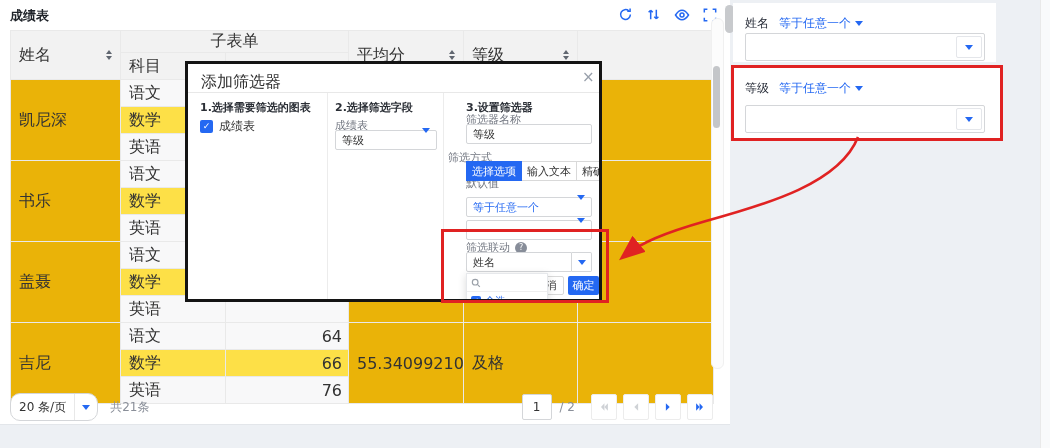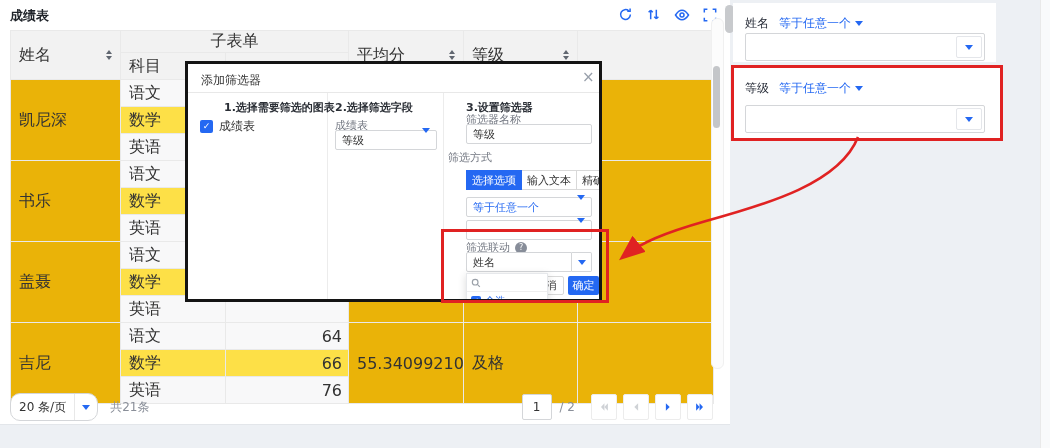--- a/index.html
+++ b/index.html
@@ -43,34 +43,34 @@
   
   .fcard1{left:733px;top:3px;width:263px;height:59px;background:#fff;}
   .flabel{display:flex;align-items:center;gap:10px;font-size:12px;}
   .fname{color:#1f2430;}
   .fop{color:#2468f2;display:flex;align-items:center;gap:4px;cursor:pointer;}
   .finput{height:26px;border:1px solid #d4d6d9;border-radius:2px;background:#fff;position:relative;cursor:pointer;}
   .finput .car{position:absolute;right:2px;top:2px;bottom:2px;width:24px;border:1px solid #e4e6ea;border-radius:2px;display:flex;align-items:center;justify-content:center;background:#fff;}
   .redbox2{left:731px;top:65px;width:266px;height:70px;background:#fff;border:3px solid #e02222;z-index:12;}
   
   .modal{left:185px;top:61px;width:417px;height:241px;background:#fff;border:3px solid #141414;overflow:hidden;z-index:20;box-sizing:border-box;}
-  .m-title{left:13px;top:8px;font-size:12px;color:#333;}
+  .m-title{left:13px;top:8px;font-size:16px;color:#333;}
   .m-close{left:394px;top:4px;font-size:15px;color:#99a0ab;cursor:pointer;}
   .m-div{left:0;top:28px;width:411px;border-bottom:1px solid #e8e8e8;}
   .m-vdiv{width:1px;background:#ececec;top:29px;bottom:0;}
   .step{font-size:11px;color:#2b2f36;font-weight:bold;}
   .slabel{font-size:11px;color:#717680;}
   .cbx{width:13px;height:13px;background:#2468f2;border-radius:2px;color:#fff;font-size:9px;line-height:13px;text-align:center;flex:none;}
   .cbrow{display:flex;align-items:center;gap:6px;}
   .msel{border:1px solid #d4d6d9;border-radius:2px;background:#fff;height:20px;display:flex;align-items:center;box-sizing:border-box;cursor:pointer;}
   .msel .t{flex:1;padding:0 6px;font-size:11px;color:#333;}
   .msel .t.blue{color:#2468f2;}
   .msel .c{padding-right:6px;}
   .minput{border:1px solid #d4d6d9;border-radius:2px;background:#fff;height:20px;box-sizing:border-box;display:flex;align-items:center;padding:0 6px;font-size:11px;}
-  .seg{display:flex;height:20px;margin-top:9px;}
+  .seg{display:flex;height:20px;}
   .seg .s{border:1px solid #d9d9d9;background:#fff;color:#333;font-size:11px;display:flex;align-items:center;justify-content:center;padding:0 5px;margin-left:-1px;cursor:pointer;white-space:nowrap;}
   .seg .s.on{background:#2468f2;border-color:#2468f2;color:#fff;z-index:1;margin-left:0;}
   .helpi{width:12px;height:12px;border-radius:50%;background:#878d99;color:#fff;font-size:8px;line-height:12px;text-align:center;display:inline-block;margin-left:5px;}
   .selwrap{display:flex;height:20px;box-sizing:border-box;}
   .selwrap .box{flex:1;border:1px solid #d4d6d9;border-radius:2px 0 0 2px;background:#fff;display:flex;align-items:center;padding:0 6px;font-size:11px;color:#333;}
   .selwrap .cbox{width:19px;border:1px solid #d4d6d9;border-left:none;border-radius:0 2px 2px 0;background:#fff;display:flex;align-items:center;justify-content:center;}
   .dpanel{width:80px;background:#fff;border:1px solid #e6e8eb;box-shadow:0 2px 8px rgba(0,0,0,.15);z-index:6;}
   .dpanel .srow{height:13px;border-bottom:1px solid #eee;display:flex;align-items:center;padding:2px 4px;}
   .dpanel .orow{height:13px;display:flex;align-items:center;gap:4px;padding:2px 4px;font-size:10px;}
   .dpanel .orow .cbx{width:10px;height:10px;font-size:7px;line-height:10px;}
@@ -304,21 +304,21 @@
     </div>
   </div>
 
   <div class="ab modal">
     <div class="ab m-title">添加筛选器</div>
     <div class="ab m-close">×</div>
     <div class="ab m-div"></div>
     <div class="ab m-vdiv" style="left:139px;"></div>
     <div class="ab m-vdiv" style="left:255px;"></div>
 
-    <div class="ab step" style="left:12px;top:36px;margin-left:24px;">1.选择需要筛选的图表</div>
+    <div class="ab step" style="left:12px;top:36px;">1.选择需要筛选的图表</div>
     <div class="ab cbrow" style="left:12px;top:54px;">
       <span class="cbx">✓</span>
       <span>成绩表</span>
     </div>
 
     <div class="ab step" style="left:147px;top:36px;">2.选择筛选字段</div>
     <div class="ab slabel" style="left:147px;top:54px;">成绩表</div>
     <div class="ab msel" style="left:147px;top:66px;width:102px;">
       <span class="t">等级</span>
         <span class="c"><span class="dcaret"></span></span>

